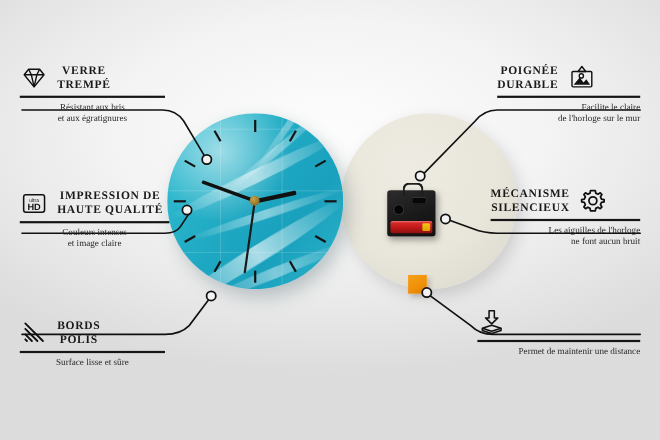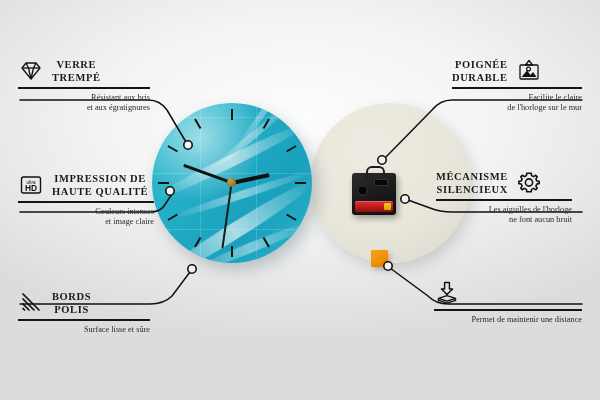--- a/index.html
+++ b/index.html
@@ -162,30 +162,30 @@
     background: #151515;
     margin-top: 3px;
   }
   .feat-desc {
     font-family: "Liberation Serif", serif;
     font-size: 8.3px;
     line-height: 10.4px;
     color: #2a2a2a;
     margin-top: 4px;
   }
-  .feat-left .feat-desc { text-align: right; }
+  .feat-left .feat-desc { text-align: center; }
   .feat-right .feat-desc { text-align: right; }
   .icon { width: 26px; height: 26px; flex: 0 0 26px; }
   .icon svg { display: block; width: 26px; height: 26px; }
   
   #feature-verre-trempe      { left: 18px;  top: 58px;  width: 132px; }
   #feature-impression        { left: 18px;  top: 172px; width: 136px; }
   #feature-bords-polis       { left: 18px;  top: 280px; width: 132px; margin-top: 10px; }
   #feature-poignee           { left: 452px; top: 58px;  width: 130px; }
-  #feature-mecanisme         { left: 436px; top: 170px; width: 136px; }
+  #feature-mecanisme         { left: 446px; top: 170px; width: 136px; }
   #feature-entretoise        { left: 434px; top: 280px; width: 148px; }
 </style>
 </head>
 <body>
 
 <div id="canvas">
 
   <div class="clock-back"></div>
 
   <div class="mechanism">

